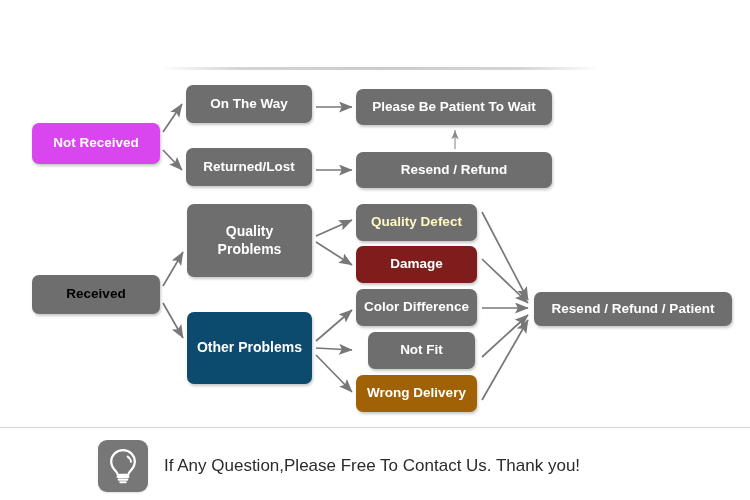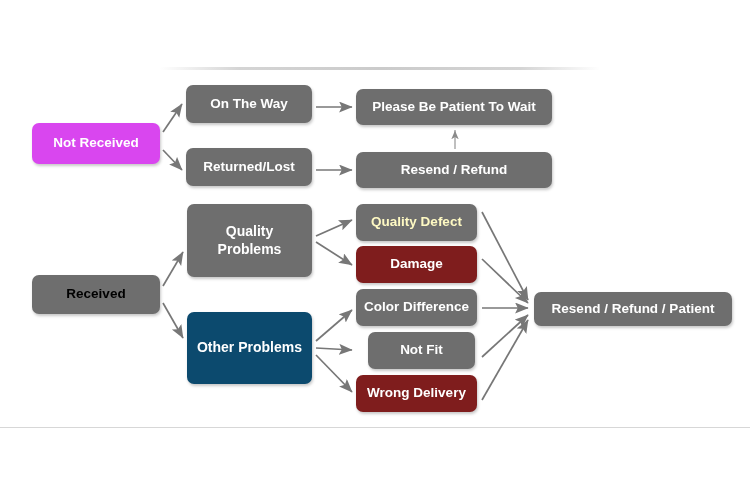--- a/index.html
+++ b/index.html
@@ -152,20 +152,34 @@
       <div class="node" style="left: 186px; top: 148px; width: 126px; height: 38px; background: rgb(110, 110, 110); color: rgb(255, 255, 255);">Returned/Lost</div>
       <div class="node" style="left: 356px; top: 89px; width: 196px; height: 36px; background: rgb(110, 110, 110); color: rgb(255, 255, 255); text-align: center;">Please Be Patient To Wait</div>
       <div class="node" style="left: 356px; top: 152px; width: 196px; height: 36px; background: rgb(110, 110, 110); color: rgb(255, 255, 255);">Resend / Refund</div>
       <div class="node" style="left: 32px; top: 275px; width: 128px; height: 39px; background: rgb(110, 110, 110); color: #000000;">Received</div>
       <div class="node big" style="left: 187px; top: 204px; width: 125px; height: 73px; background: rgb(110, 110, 110); color: rgb(255, 255, 255);">Quality Problems</div>
       <div class="node big" style="left: 187px; top: 312px; width: 125px; height: 72px; background: #0c4a6e; color: rgb(255, 255, 255);">Other Problems</div>
       <div class="node" style="left: 356px; top: 204px; width: 121px; height: 37px; background: rgb(110, 110, 110); color: #fef9c3;">Quality Defect</div>
       <div class="node" style="left: 356px; top: 246px; width: 121px; height: 37px; background: #7f1d1d; color: rgb(255, 255, 255);">Damage</div>
       <div class="node" style="left: 356px; top: 289px; width: 121px; height: 37px; background: rgb(110, 110, 110); color: rgb(255, 255, 255);">Color Difference</div>
       <div class="node" style="left: 356px; top: 332px; width: 107px; height: 37px; background: rgb(110, 110, 110); color: rgb(255, 255, 255); margin-left: 12px;">Not Fit</div>
-      <div class="node" style="left: 356px; top: 375px; width: 121px; height: 37px; background: #7f1d1d; color: rgb(255, 255, 255);">Wrong Delivery</div>
+      <div class="node" style="left: 356px; top: 375px; width: 121px; height: 37px; background: #a16207; color: rgb(255, 255, 255);">Wrong Delivery</div>
       <div class="node" style="left: 534px; top: 292px; width: 198px; height: 34px; background: rgb(110, 110, 110); color: rgb(255, 255, 255);">Resend / Refund / Patient</div>
     </div>
 
   <div id="footer-rule"></div>
 
+  <div id="footer">
+    <div id="bulb-tile">
+      <svg width="34" height="38" viewBox="0 0 34 38" xmlns="http://www.w3.org/2000/svg">
+        <path d="M17 3.2 C10.4 3.2 5.2 8.3 5.2 14.6 C5.2 18.6 7.2 21.5 9.4 23.8
+                 C10.9 25.4 11.6 26.4 11.8 27.8 L22.2 27.8 C22.4 26.4 23.1 25.4 24.6 23.8
+                 C26.8 21.5 28.8 18.6 28.8 14.6 C28.8 8.3 23.6 3.2 17 3.2 Z" fill="none" stroke="#ffffff" stroke-width="2.3" stroke-linejoin="round"></path>
+        <path d="M11.6 29.9 L22.4 29.9" stroke="#ffffff" stroke-width="2.1" stroke-linecap="round"></path>
+        <path d="M12.7 32.6 L21.3 32.6" stroke="#ffffff" stroke-width="2.1" stroke-linecap="round"></path>
+        <path d="M14.3 35.2 L19.7 35.2" stroke="#ffffff" stroke-width="2.1" stroke-linecap="round"></path>
+        <path d="M21.6 9.6 C23.6 10.9 24.8 12.7 25.0 14.9" fill="none" stroke="#ffffff" stroke-width="1.9" stroke-linecap="round"></path>
+      </svg>
+    </div>
+    <div id="footer-text">If Any Question,Please Free To Contact Us. Thank you!</div>
+  </div>
 
 </div>
 
 </body></html>

